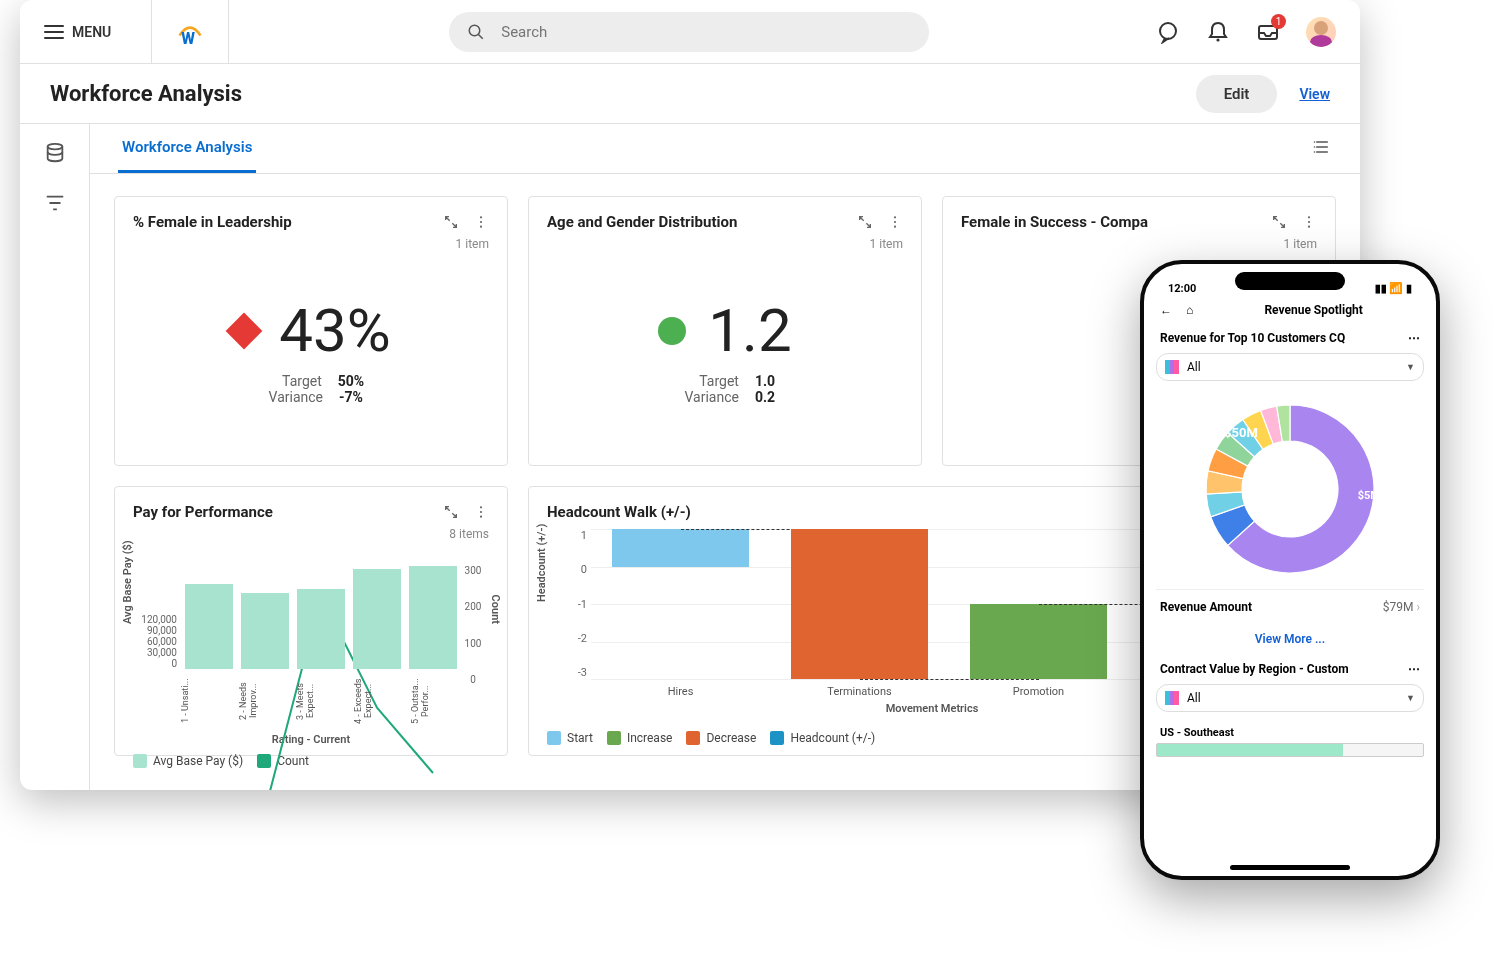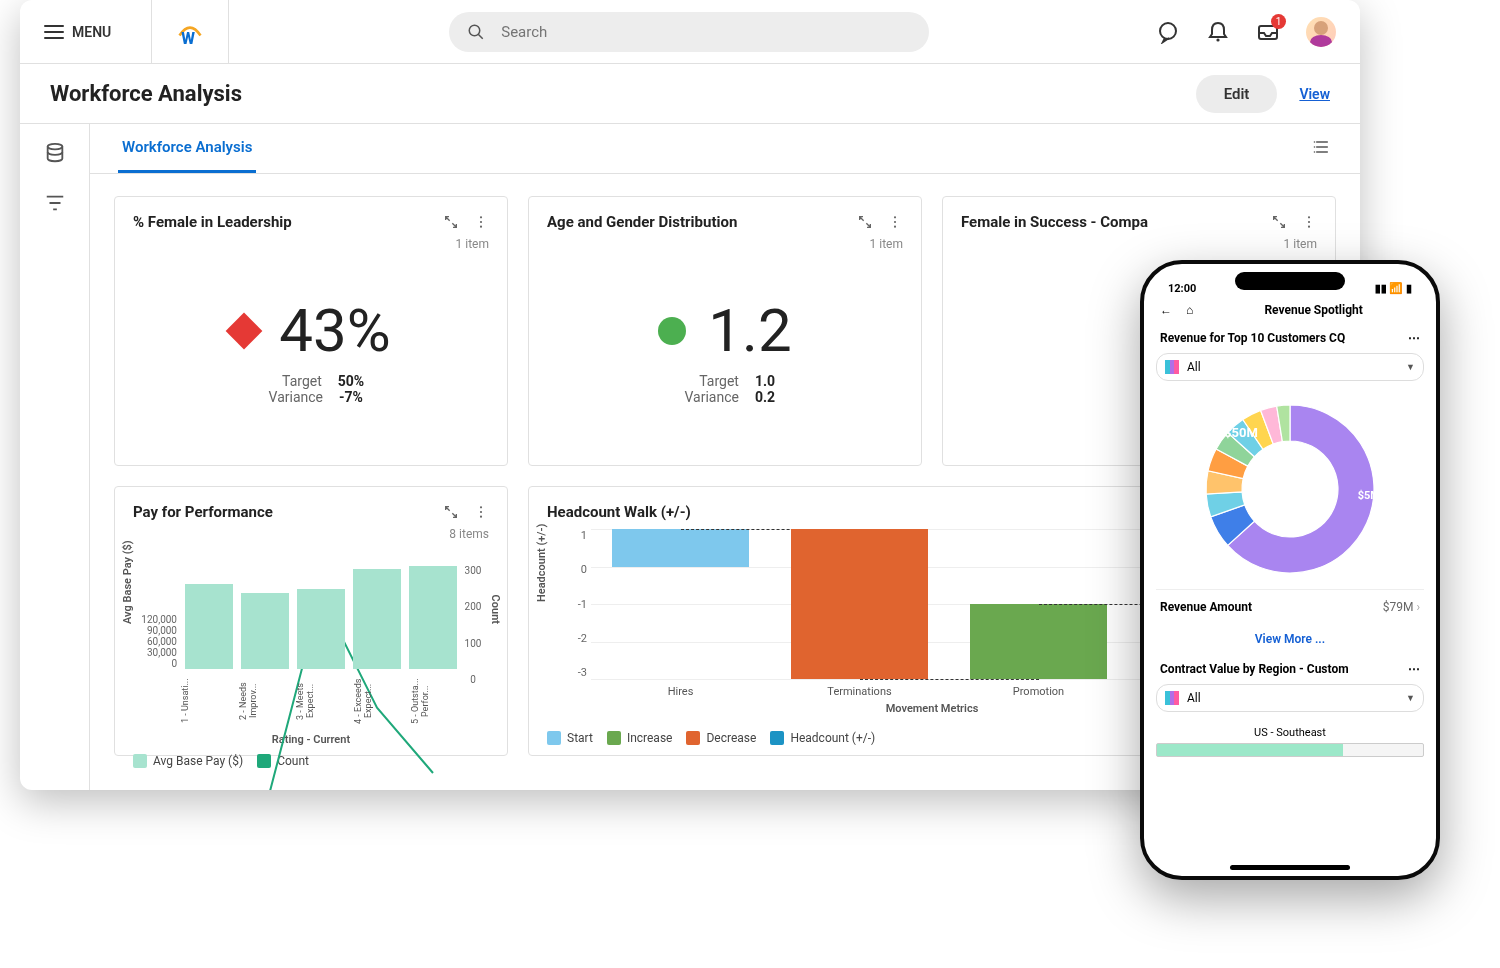--- a/index.html
+++ b/index.html
@@ -93,21 +93,21 @@
   .phone-filter { border:1px solid #ddd; border-radius:12px; padding:6px 8px; display:flex; align-items:center; gap:8px; font-size:12px; margin:4px 0 8px; }
   .phone-filter .chip { width:14px; height:14px; background:linear-gradient(90deg,#3ac1d9 33%,#b06fe8 33% 66%,#ff5aa2 66%); }
   .phone-filter::after { content:"▼"; margin-left:auto; font-size:9px; color:#555; }
   .donut-wrap { position:relative; width:240px; height:200px; margin:0 auto; }
   .donut-wrap svg { width:100%; height:100%; }
   .donut-center-label { position:absolute; top:36px; left:54px; font-size:13px; font-weight:700; color:#fff; }
   .donut-label-5m { position:absolute; top:100px; right:30px; font-size:11px; font-weight:700; color:#fff; }
   .phone-row { display:flex; justify-content:space-between; align-items:center; font-size:12px; padding:10px 4px; border-top:1px solid #eee; }
   .phone-row .chev { color:#aaa; }
   .view-more { text-align:center; padding:8px 0; font-size:12px; color:#1560d4; font-weight:600; }
-  .phone-region { font-size:11px; font-weight:400; padding:6px 4px 2px;text-align:center; }
+  .phone-region { font-size:11px; font-weight:700; padding:6px 4px 2px; }
   .phone-barline { height:14px; border:1px solid #ccc; border-radius:2px; position:relative; margin:2px 0 8px; background:#f5f5f5; }
   .phone-barline .fill { position:absolute; left:0; top:0; bottom:0; width:70%; background:#9ce8c9; }
   .home-indicator{position:absolute;bottom:6px;left:50%;transform:translateX(-50%);width:120px;height:5px;background:#000;border-radius:3px;}
 </style>
 </head>
 <body>
 
 <div class="app-window">
 
   <div class="topbar">

